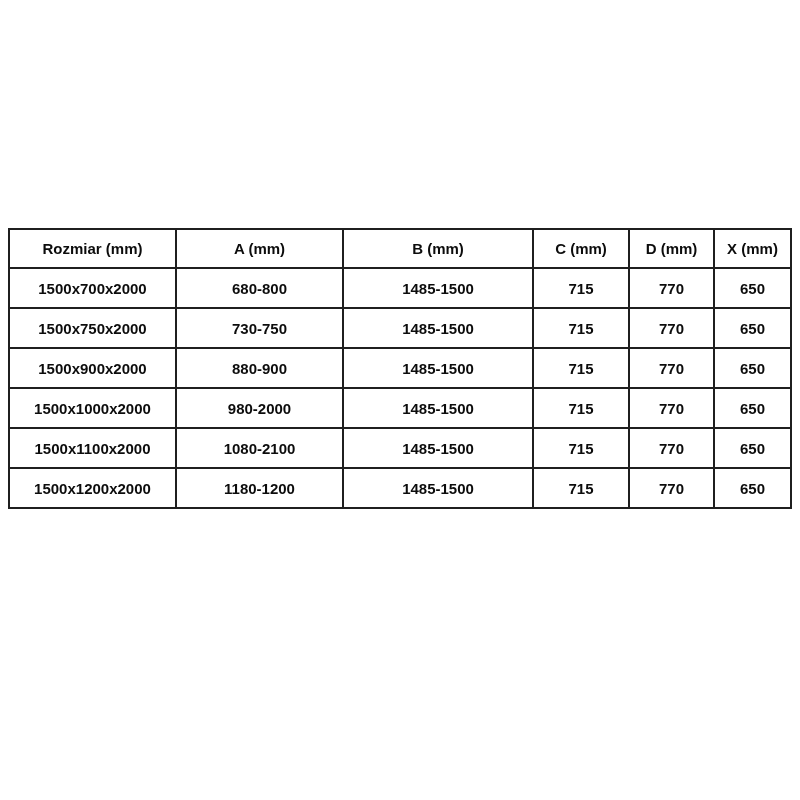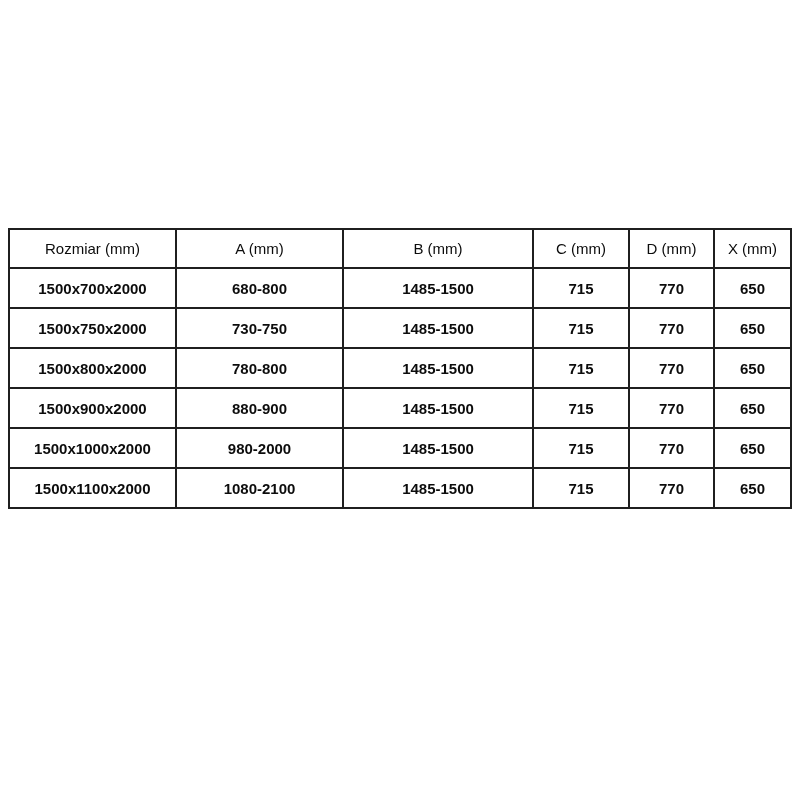--- a/index.html
+++ b/index.html
@@ -29,21 +29,21 @@
   table.dim-table th,
   table.dim-table td {
     border: 2px solid #1f1f1f;
     text-align: center;
     vertical-align: middle;
     padding: 0;
     overflow: hidden;
     white-space: nowrap;
   }
   table.dim-table th {
-    font-weight: normal;
+    font-weight: bold;
     height: 37px;
     margin-left: 40px;
   }
   table.dim-table td {
     font-weight: bold;
     height: 38px;
   }
 </style>
 </head>
 <body>
@@ -79,28 +79,20 @@
         </tr>
         <tr>
           <td>1500x750x2000</td>
           <td>730-750</td>
           <td>1485-1500</td>
           <td>715</td>
           <td>770</td>
           <td>650</td>
         </tr>
         <tr>
-          <td>1500x800x2000</td>
-          <td>780-800</td>
-          <td>1485-1500</td>
-          <td>715</td>
-          <td>770</td>
-          <td>650</td>
-        </tr>
-        <tr>
           <td>1500x900x2000</td>
           <td>880-900</td>
           <td>1485-1500</td>
           <td>715</td>
           <td>770</td>
           <td>650</td>
         </tr>
         <tr>
           <td>1500x1000x2000</td>
           <td>980-2000</td>
@@ -110,15 +102,23 @@
           <td>650</td>
         </tr>
         <tr>
           <td>1500x1100x2000</td>
           <td>1080-2100</td>
           <td>1485-1500</td>
           <td>715</td>
           <td>770</td>
           <td>650</td>
         </tr>
+        <tr>
+          <td>1500x1200x2000</td>
+          <td>1180-1200</td>
+          <td>1485-1500</td>
+          <td>715</td>
+          <td>770</td>
+          <td>650</td>
+        </tr>
       </tbody>
   </table>
 </div>
 
 </body></html>

